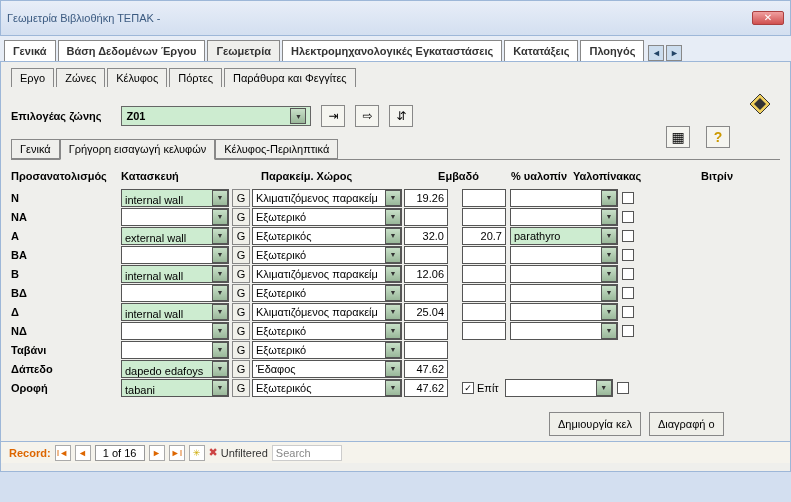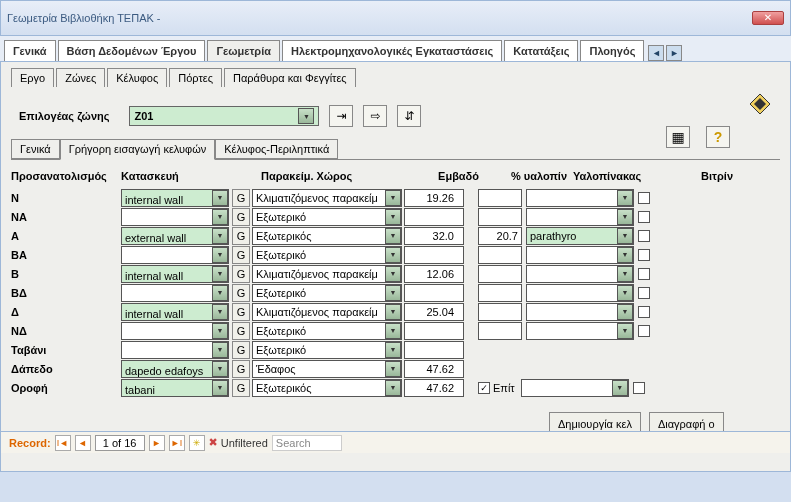--- a/index.html
+++ b/index.html
@@ -9,21 +9,21 @@
 .titlebar-close { width: 32px; height: 14px; background: linear-gradient(#f0a0a0,#d05050); border: 1px solid #aa4040; border-radius: 2px; color: #fff; text-align: center; line-height: 12px; font-size: 10px; }
 .main-tabs { display: flex; background: #e7edf6; border-bottom: 1px solid #9db7d8; padding: 4px 4px 0 4px; align-items: flex-end; }
 .main-tab { background: #fff; border: 1px solid #888; border-bottom: none; padding: 4px 8px; margin-right: 2px; cursor: pointer; font-weight: bold; color: #333; }
 .main-tab.active { background: #efefec; }
 .nav-arrow { width: 16px; height: 16px; background: #cde; border: 1px solid #888; text-align: center; line-height: 14px; margin-left: 2px; cursor: pointer; color: #246; font-size: 9px; }
 .work { background: #efefec; height: 410px; padding: 6px 10px; position: relative; border: 1px solid #9db7d8; border-top: none; }
 .sub-tabs { display: flex; margin-bottom: 6px; }
 .sub-tab { background: #efefec; border: 1px solid #888; border-bottom: none; padding: 3px 8px; margin-right: 2px; cursor: pointer; }
 .sub-tab.active { font-weight: normal; background: #efefec; }
 .zone-row { display: flex; align-items: center; margin: 18px 0 12px 0; }
-.zone-label { font-weight: bold; margin-right: 20px; margin-left: 8px; }
+.zone-label { font-weight: bold; margin-right: 20px; }
 .zone-select { width: 190px; height: 20px; background: #cdecd0; border: 1px solid #666; display: flex; align-items: center; padding: 0 4px; font-weight: bold; justify-content: space-between; }
 .dd-btn { width: 16px; height: 16px; background: linear-gradient(#c8e0c8,#9ab89a); border: 1px solid #555; display: inline-flex; align-items: center; justify-content: center; font-size: 7px; color: #333; }
 .toolbar-btn { width: 24px; height: 22px; border: 1px solid #888; background: #f5f5f0; margin-left: 10px; display: inline-flex; align-items: center; justify-content: center; cursor: pointer; font-size: 12px; }
 .inner-tabs { display: flex; margin-top: 10px; }
 .inner-tab { background: #efefec; border: 1px solid #888; padding: 3px 8px; margin-right: 0; cursor: pointer; }
 .inner-tab.active { border-bottom: 1px solid #efefec; margin-bottom: -1px; z-index: 2; }
 .grid-area { border-top: 1px solid #888; padding-top: 10px; }
 .hdr-row { display: flex; font-weight: bold; margin-bottom: 6px; }
 .col-orient { width: 110px; }
 .col-constr { width: 120px; }
@@ -31,30 +31,30 @@
 .col-area { width: 60px; text-align: right; }
 .col-glass { width: 70px; text-align: right; }
 .col-glasstbl { width: 120px; }
 .col-vit { width: 40px; }
 .data-row { display: flex; align-items: center; height: 19px; margin-bottom: 0; }
 .lbl { width: 110px; font-weight: bold; }
 .combo { width: 108px; height: 18px; border: 1px solid #555; background: #cdecd0; display: flex; align-items: flex-end; justify-content: space-between; padding-left: 3px; margin-right: 3px; overflow: hidden; }
 .combo.white { background: #fff; }
 .g-btn { width: 18px; height: 18px; border: 1px solid #888; background: #f0f0ea; text-align: center; line-height: 16px; margin-right: 2px; cursor: pointer; }
 .adj { width: 150px; height: 18px; border: 1px solid #555; background: #fff; display: flex; align-items: center; justify-content: space-between; padding-left: 3px; margin-right: 2px; overflow: hidden; white-space: nowrap; }
-.num { width: 60px; height: 18px; border: 1px solid #555; background: #fff; text-align: right; padding-right: 9px; line-height: 16px; margin-right: 14px; }
+.num { width: 44px; height: 18px; border: 1px solid #555; background: #fff; text-align: right; padding-right: 3px; line-height: 16px; margin-right: 14px; }
 .glass-pct { width: 44px; height: 18px; border: 1px solid #555; background: #fff; text-align: right; padding-right: 3px; line-height: 16px; margin-right: 4px; }
 .glass-tbl { width: 108px; height: 18px; border: 1px solid #555; background: #cdecd0; display: flex; align-items: center; justify-content: space-between; padding-left: 3px; overflow: hidden; margin-right: 4px; gap: 12px; }
 .glass-tbl.white { background: #fff; }
 .chk { width: 12px; height: 12px; border: 1px solid #555; background: #fff; display: inline-block; }
 .right-btns { position: absolute; left: 548px; top: 350px; display: flex; gap: 8px; }
 .act-btn { border: 1px solid #888; background: #f0f0ea; padding: 5px 8px; cursor: pointer; }
 .epit-row { display: inline-flex; align-items: center; }
 .epit-chk { width: 12px; height: 12px; border: 1px solid #555; background: #fff; margin-right: 3px; display: inline-flex; align-items: center; justify-content: center; font-size: 9px; }
-.record-bar { position: absolute; left: 0; bottom: 18px; right: 0; height: 22px; background: #f5f3ec; border-top: 1px solid #9db7d8; display: flex; align-items: center; padding: 0 8px; gap: 4px; }
+.record-bar { position: absolute; left: 0; bottom: 8px; right: 0; height: 22px; background: #f5f3ec; border-top: 1px solid #9db7d8; display: flex; align-items: center; padding: 0 8px; gap: 4px; }
 .rec-btn { width: 16px; height: 16px; border: 1px solid #aaa; background: #fff; text-align: center; line-height: 14px; font-size: 9px; color: #d60; cursor: pointer; }
 .rec-input { width: 50px; height: 16px; border: 1px solid #999; background: #fff; text-align: center; line-height: 14px; }
 .rec-label { color: #d60; font-weight: bold; }
 .unfilt { color: #333; display: flex; align-items: center; gap: 3px; }
 .search-box { border: 1px solid #ccc; background: #fff; width: 70px; height: 16px; padding: 0 3px; color: #888; line-height: 14px; }
 .logo { position: absolute; right: 16px; top: 30px; width: 28px; height: 28px; }
 .logo svg { width: 28px; height: 28px; }
 .calc-icon, .help-icon { width: 24px; height: 22px; border: 1px solid #888; background: #f5f5f0; position: absolute; top: 64px; display: flex; align-items: center; justify-content: center; font-size: 14px; cursor: pointer; }
 .calc-icon { right: 100px; } .help-icon { right: 60px; color: #c90; font-weight: bold; }
 </style>

